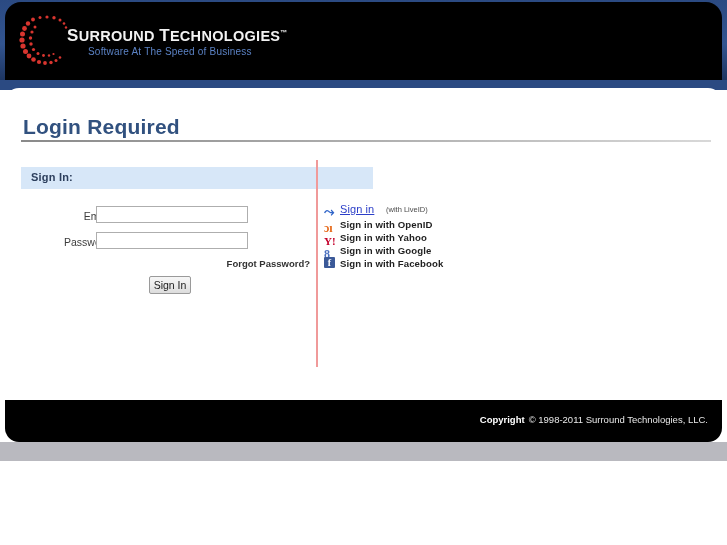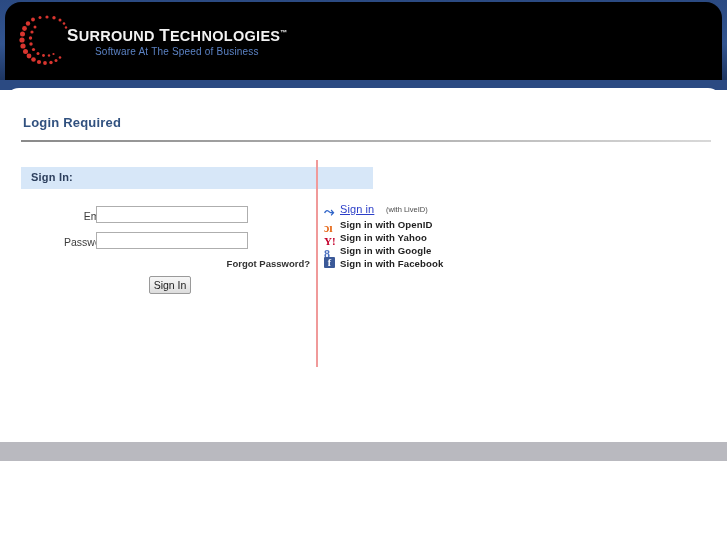--- a/index.html
+++ b/index.html
@@ -75,21 +75,21 @@
     font-size: 7px;
     vertical-align: super;
   }
   .logo-tagline {
     display: block;
     color: #5b82c4;
     font-family: "Liberation Sans", sans-serif;
     font-size: 10px;
     letter-spacing: 0.2px;
     margin-top: 2px;
-    margin-left: 28px;
+    margin-left: 21px;
     white-space: nowrap;
   }
 
   
   #content-frame {
     position: absolute;
     left: 0;
     top: 80px;
     width: 727px;
     height: 325px;
@@ -103,21 +103,21 @@
     height: 317px;
     background: #ffffff;
     border-radius: 14px 14px 0 0;
   }
 
   
   #page-title {
     position: absolute;
     left: 18px;
     top: 27px;
-    font-size: 13px;
+    font-size: 21px;
     font-weight: bold;
     color: #31517f;
     letter-spacing: 0.2px;
   }
   #title-rule {
     position: absolute;
     left: 16px;
     top: 52px;
     width: 690px;
     height: 2px;
@@ -486,17 +486,24 @@
             <span class="icon-facebook">f</span>
           </span>
           <span class="plabel">Sign in with Facebook</span>
         </div>
 
       </div>
 
     </div>
   </div>
 
+  <div id="footer-frame">
+    <div id="footer-black">
+      <div id="copyright">
+        <span class="cw">Copyright</span><span>© 1998-2011 Surround Technologies, LLC.</span>
+      </div>
+    </div>
+  </div>
 
   <div id="bottom-strip"></div>
   <div id="below-white"></div>
 
 </div>
 
 </body></html>

